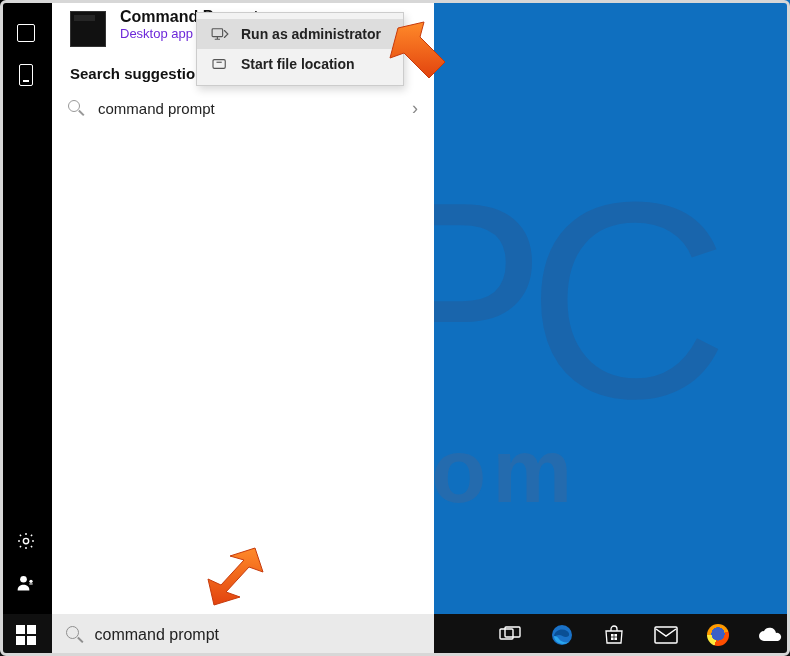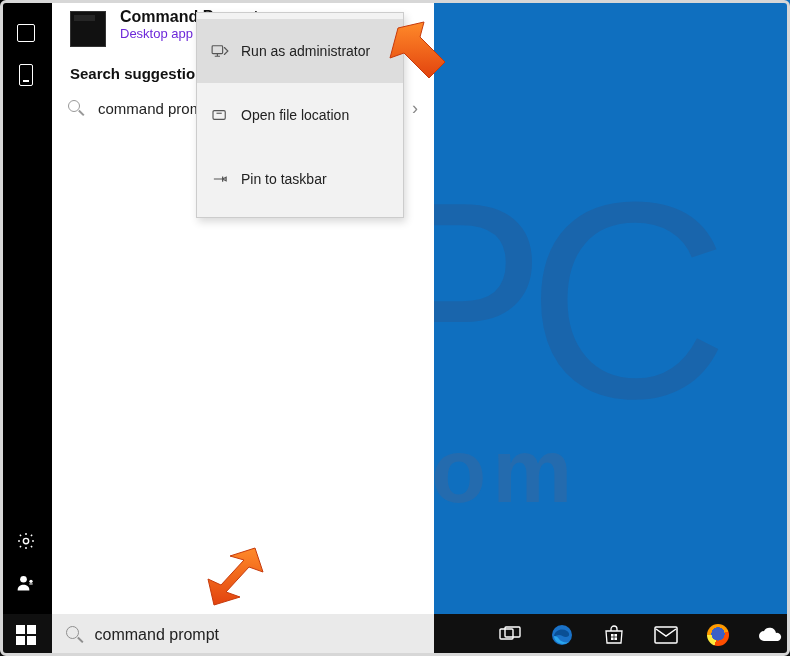--- a/index.html
+++ b/index.html
@@ -113,22 +113,23 @@
   .context-menu {
     position:absolute; left:196px; top:12px; width:208px;
     background:#f2f2f2; border:1px solid #ccc;
     box-shadow:2px 4px 8px rgba(0,0,0,.15);
     padding:6px 0;
     font-size:14px;
     z-index:30;
   }
   .context-menu .menu-item {
     display:flex; align-items:center; gap:12px;
-    padding:24px 14px; cursor:default;
+    padding:7px 14px; cursor:default;
     color:#222;
+    font-weight:bold;
   }
   .context-menu .menu-item.hovered { background:#ddd; }
   .context-menu .mi-icon {
     width:18px;height:16px; display:flex; align-items:center; justify-content:center;
     color:#555;
   }
 
   
   .arrow {
     position:absolute; z-index:50;
@@ -252,29 +253,21 @@
     </span>
     <span>Run as administrator</span>
   </div>
   <div class="menu-item">
     <span class="mi-icon">
       <svg viewBox="0 0 20 16" width="18" height="14" fill="none" stroke="#555" stroke-width="1.3">
         <rect x="2" y="3" width="14" height="10" rx="1.5"></rect>
           <path d="M6 6h6"></path>
       </svg>
     </span>
-    <span>Open file location</span>
-  </div>
-  <div class="menu-item">
-    <span class="mi-icon">
-      <svg viewBox="0 0 20 16" width="18" height="14" fill="none" stroke="#555" stroke-width="1.4">
-        <path d="M3 8h10M13 5v6M13 8l4-2v4z"></path>
-      </svg>
-    </span>
-    <span>Pin to taskbar</span>
+    <span>Start file location</span>
   </div>
 </div>
 
 <svg class="arrow" style="left:388px; top:16px;" width="60" height="80" viewBox="0 0 60 80">
   <defs>
       <linearGradient id="ag1" x1="0" y1="0" x2="0" y2="1">
     <stop offset="0" stop-color="#ff8a2a"></stop>
         <stop offset="1" stop-color="#e2430e"></stop>
   </linearGradient>
     </defs>

